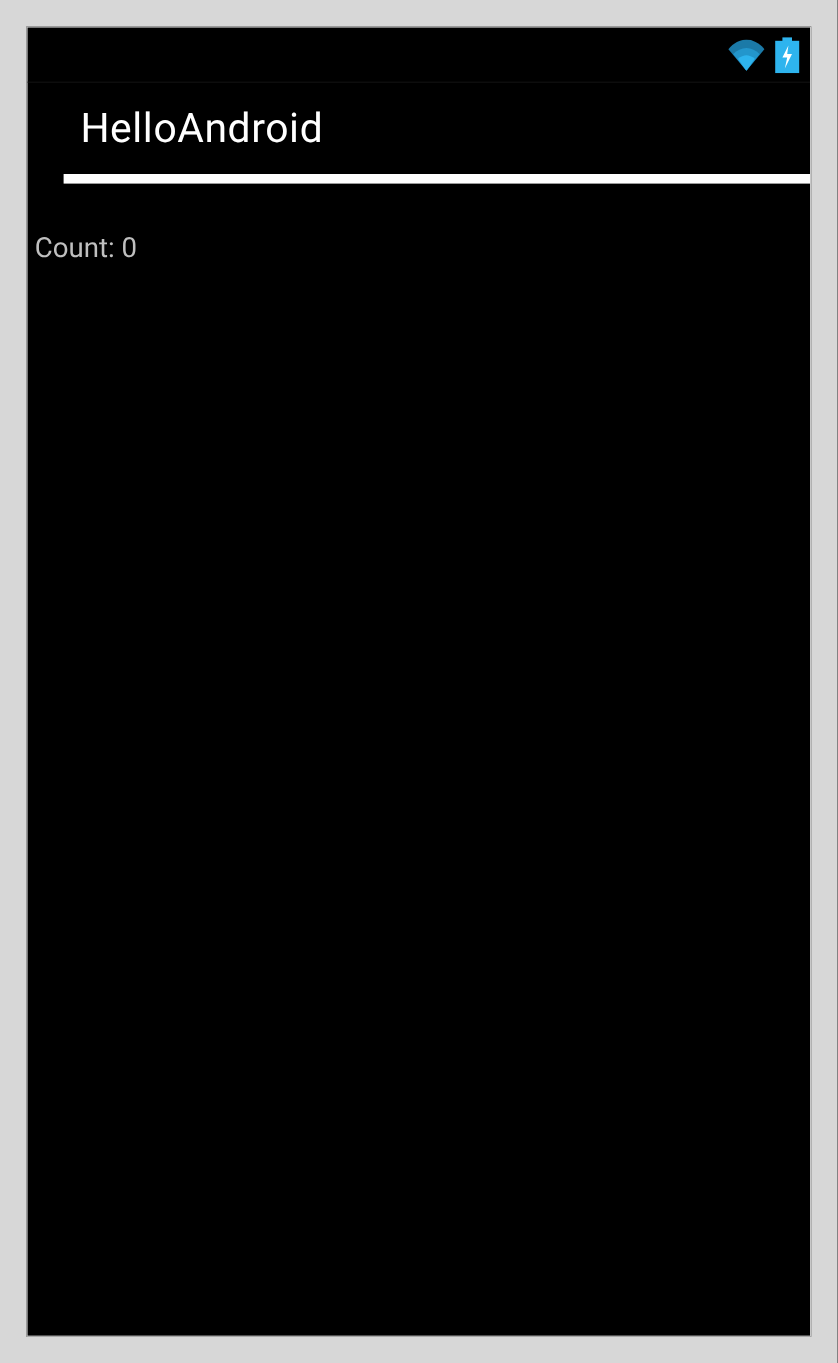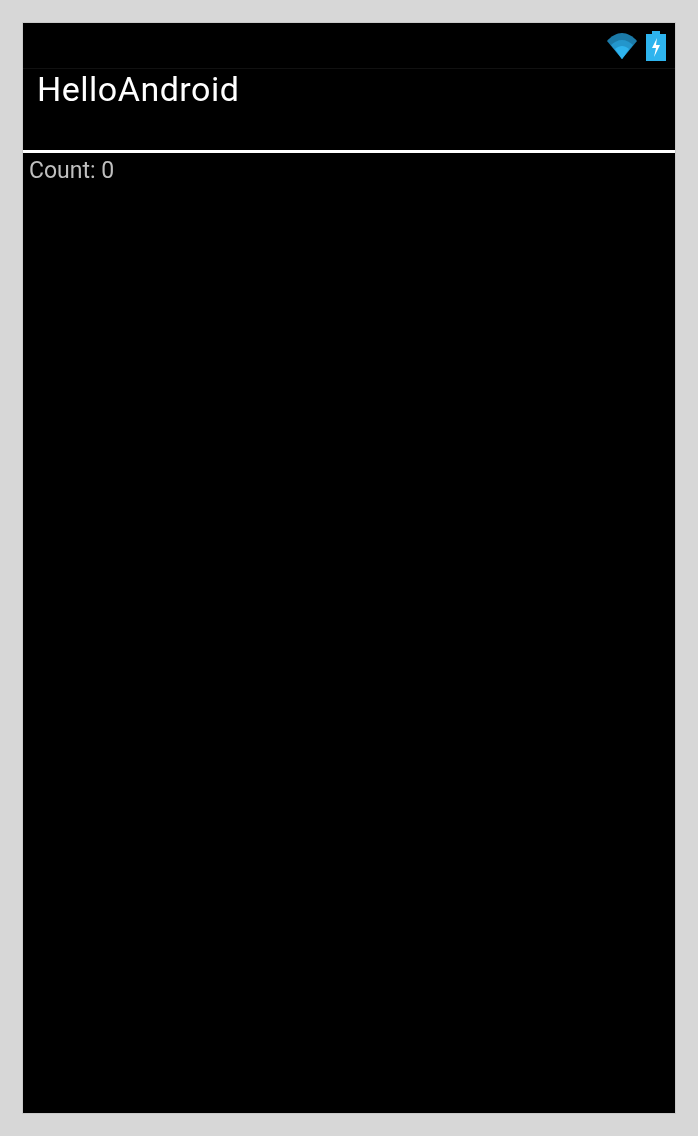--- a/index.html
+++ b/index.html
@@ -42,40 +42,43 @@
     }
 
     .battery-icon {
       width: 22px;
       height: 30px;
     }
 
     .action-bar {
       height: 84px;
       display: flex;
+      align-items: center;
       padding: 0 14px;
-      border-bottom: 3px solid #ffffff;
+      border-bottom: 8px solid #ffffff;
+      margin-left: 30px;
     }
 
     .action-bar-title {
       color: #fff;
       font-size: 34px;
       font-weight: 400;
       letter-spacing: 0.5px;
     }
 
     .content {
       flex: 1;
       position: relative;
     }
 
     .count-label {
       color: #bfbfbf;
       font-size: 23px;
       padding: 4px 6px 6px 6px;
+      margin-top: 36px;
     }
 
     .selected-wrap {
       position: relative;
       margin: 0 3px;
     }
 
     .add-button {
       width: 100%;
       height: 86px;

